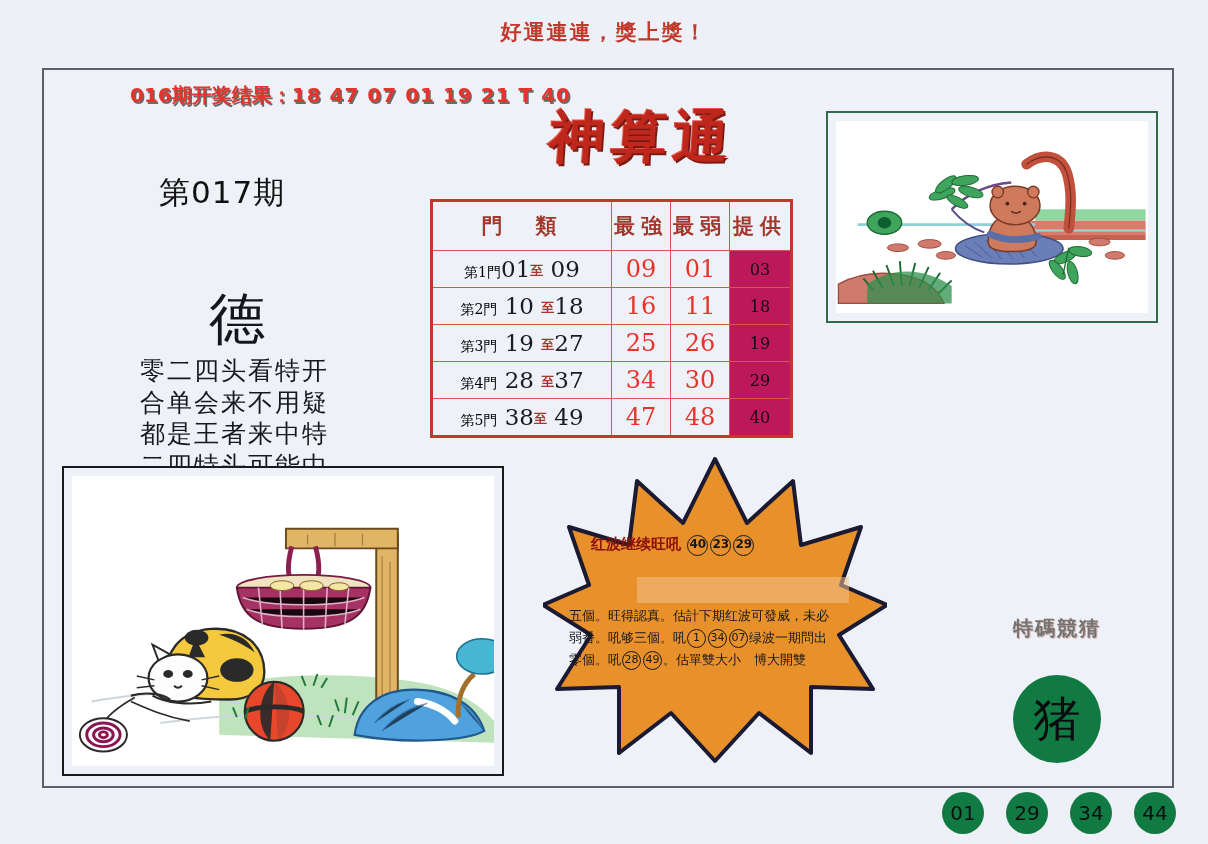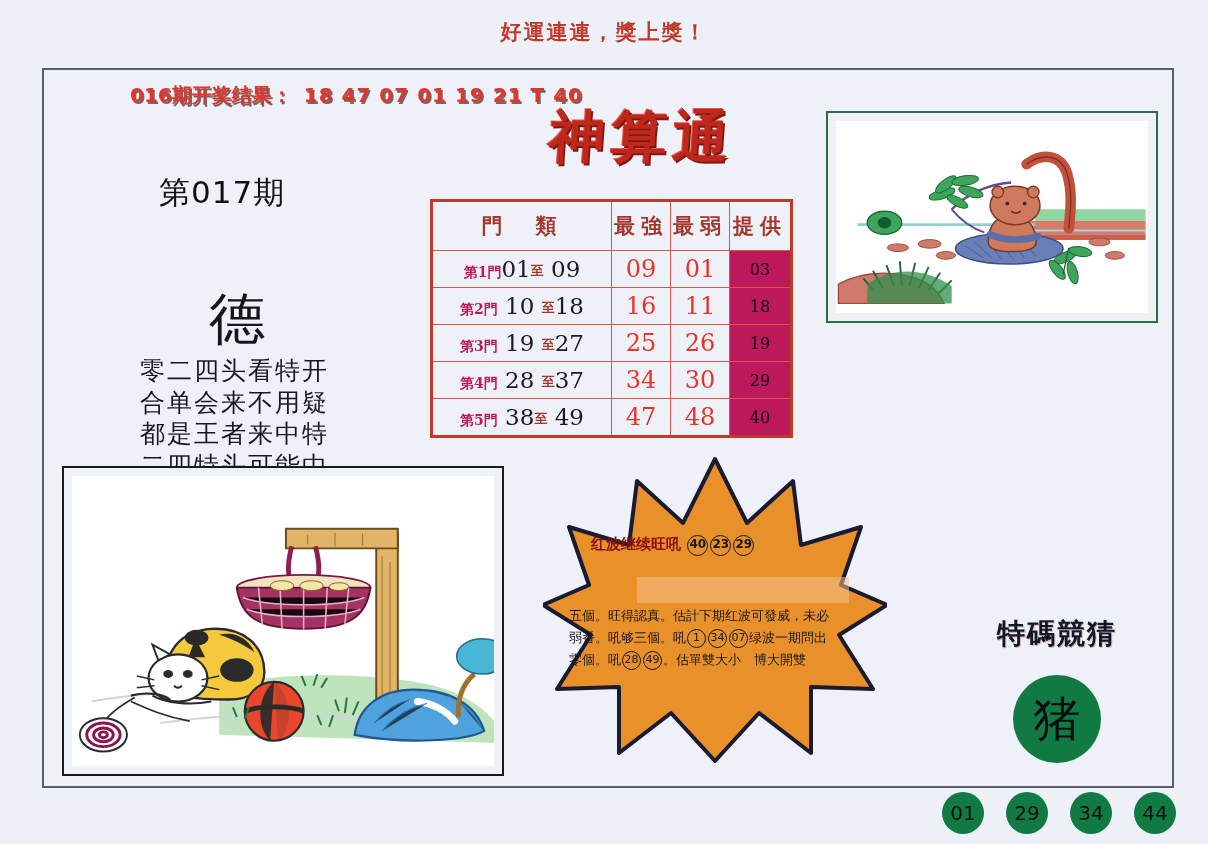--- a/index.html
+++ b/index.html
@@ -32,21 +32,21 @@
 
   
   .result-line{
     position:absolute;left:86px;top:12px;
     font-family:"DejaVu Sans","Liberation Sans",sans-serif;
     font-size:20px;font-weight:bold;
     color:#e8332a;
     text-shadow:1.5px 1.5px 0 #6b6b6b;
     white-space:nowrap;
   }
-  .result-line .nums{letter-spacing:1px;margin-left:12px;}
+  .result-line .nums{letter-spacing:1px;}
 
   
   .issue{
     position:absolute;left:115px;top:72px;
     font-size:31px;color:#111;
     font-family:"DejaVu Sans","Liberation Sans",sans-serif;
     letter-spacing:1px;
     margin-top:30px;
   }
 
@@ -97,21 +97,21 @@
   .th-cell{
     color:#a3372c;font-size:21px;font-weight:bold;
     height:46px;letter-spacing:6px;
   }
   .c-range{
     width:176px;height:34px;
     color:#1a1b22;font-size:23px;
     font-family:"DejaVu Sans","Liberation Sans",sans-serif;
   }
   .c-range .mn{
-    color:#be185d;font-size:14px;font-weight:bold;
+    color:#000000;font-size:14px;font-weight:normal;
     font-family:"DejaVu Serif","Liberation Serif",serif;
     letter-spacing:0;
   }
   .c-range .zhi{
     color:#a3372c;font-size:13px;font-weight:bold;
     font-family:"DejaVu Serif","Liberation Serif",serif;
     vertical-align:2px;
   }
   .c-red{
     width:56px;color:#e8332a;font-size:24px;
@@ -159,21 +159,21 @@
     width:17px;height:17px;line-height:15px;text-align:center;
     font-size:11px;font-family:"DejaVu Sans","Liberation Sans",sans-serif;
     margin:0 1px;vertical-align:1px;
   }
   .star-title .numcirc{width:19px;height:19px;line-height:17px;font-size:12px;color:#16171d;}
 
   
   .guess-title{
     position:absolute;left:898px;top:545px;width:230px;text-align:center;
     font-family:"DejaVu Serif","Liberation Serif",serif;
-    font-size:28px;font-weight:bold;color:#0f172a;
+    font-size:20px;font-weight:bold;color:#737373;
     letter-spacing:2px;
     text-shadow:1px 1px 0 #d8b3ad;
   }
   .zodiac{
     position:absolute;left:969px;top:605px;
     width:88px;height:88px;border-radius:50%;
     background:#117a42;color:#0b0c0f;
     font-family:"DejaVu Serif","Liberation Serif",serif;
     font-size:47px;line-height:88px;text-align:center;
   }

